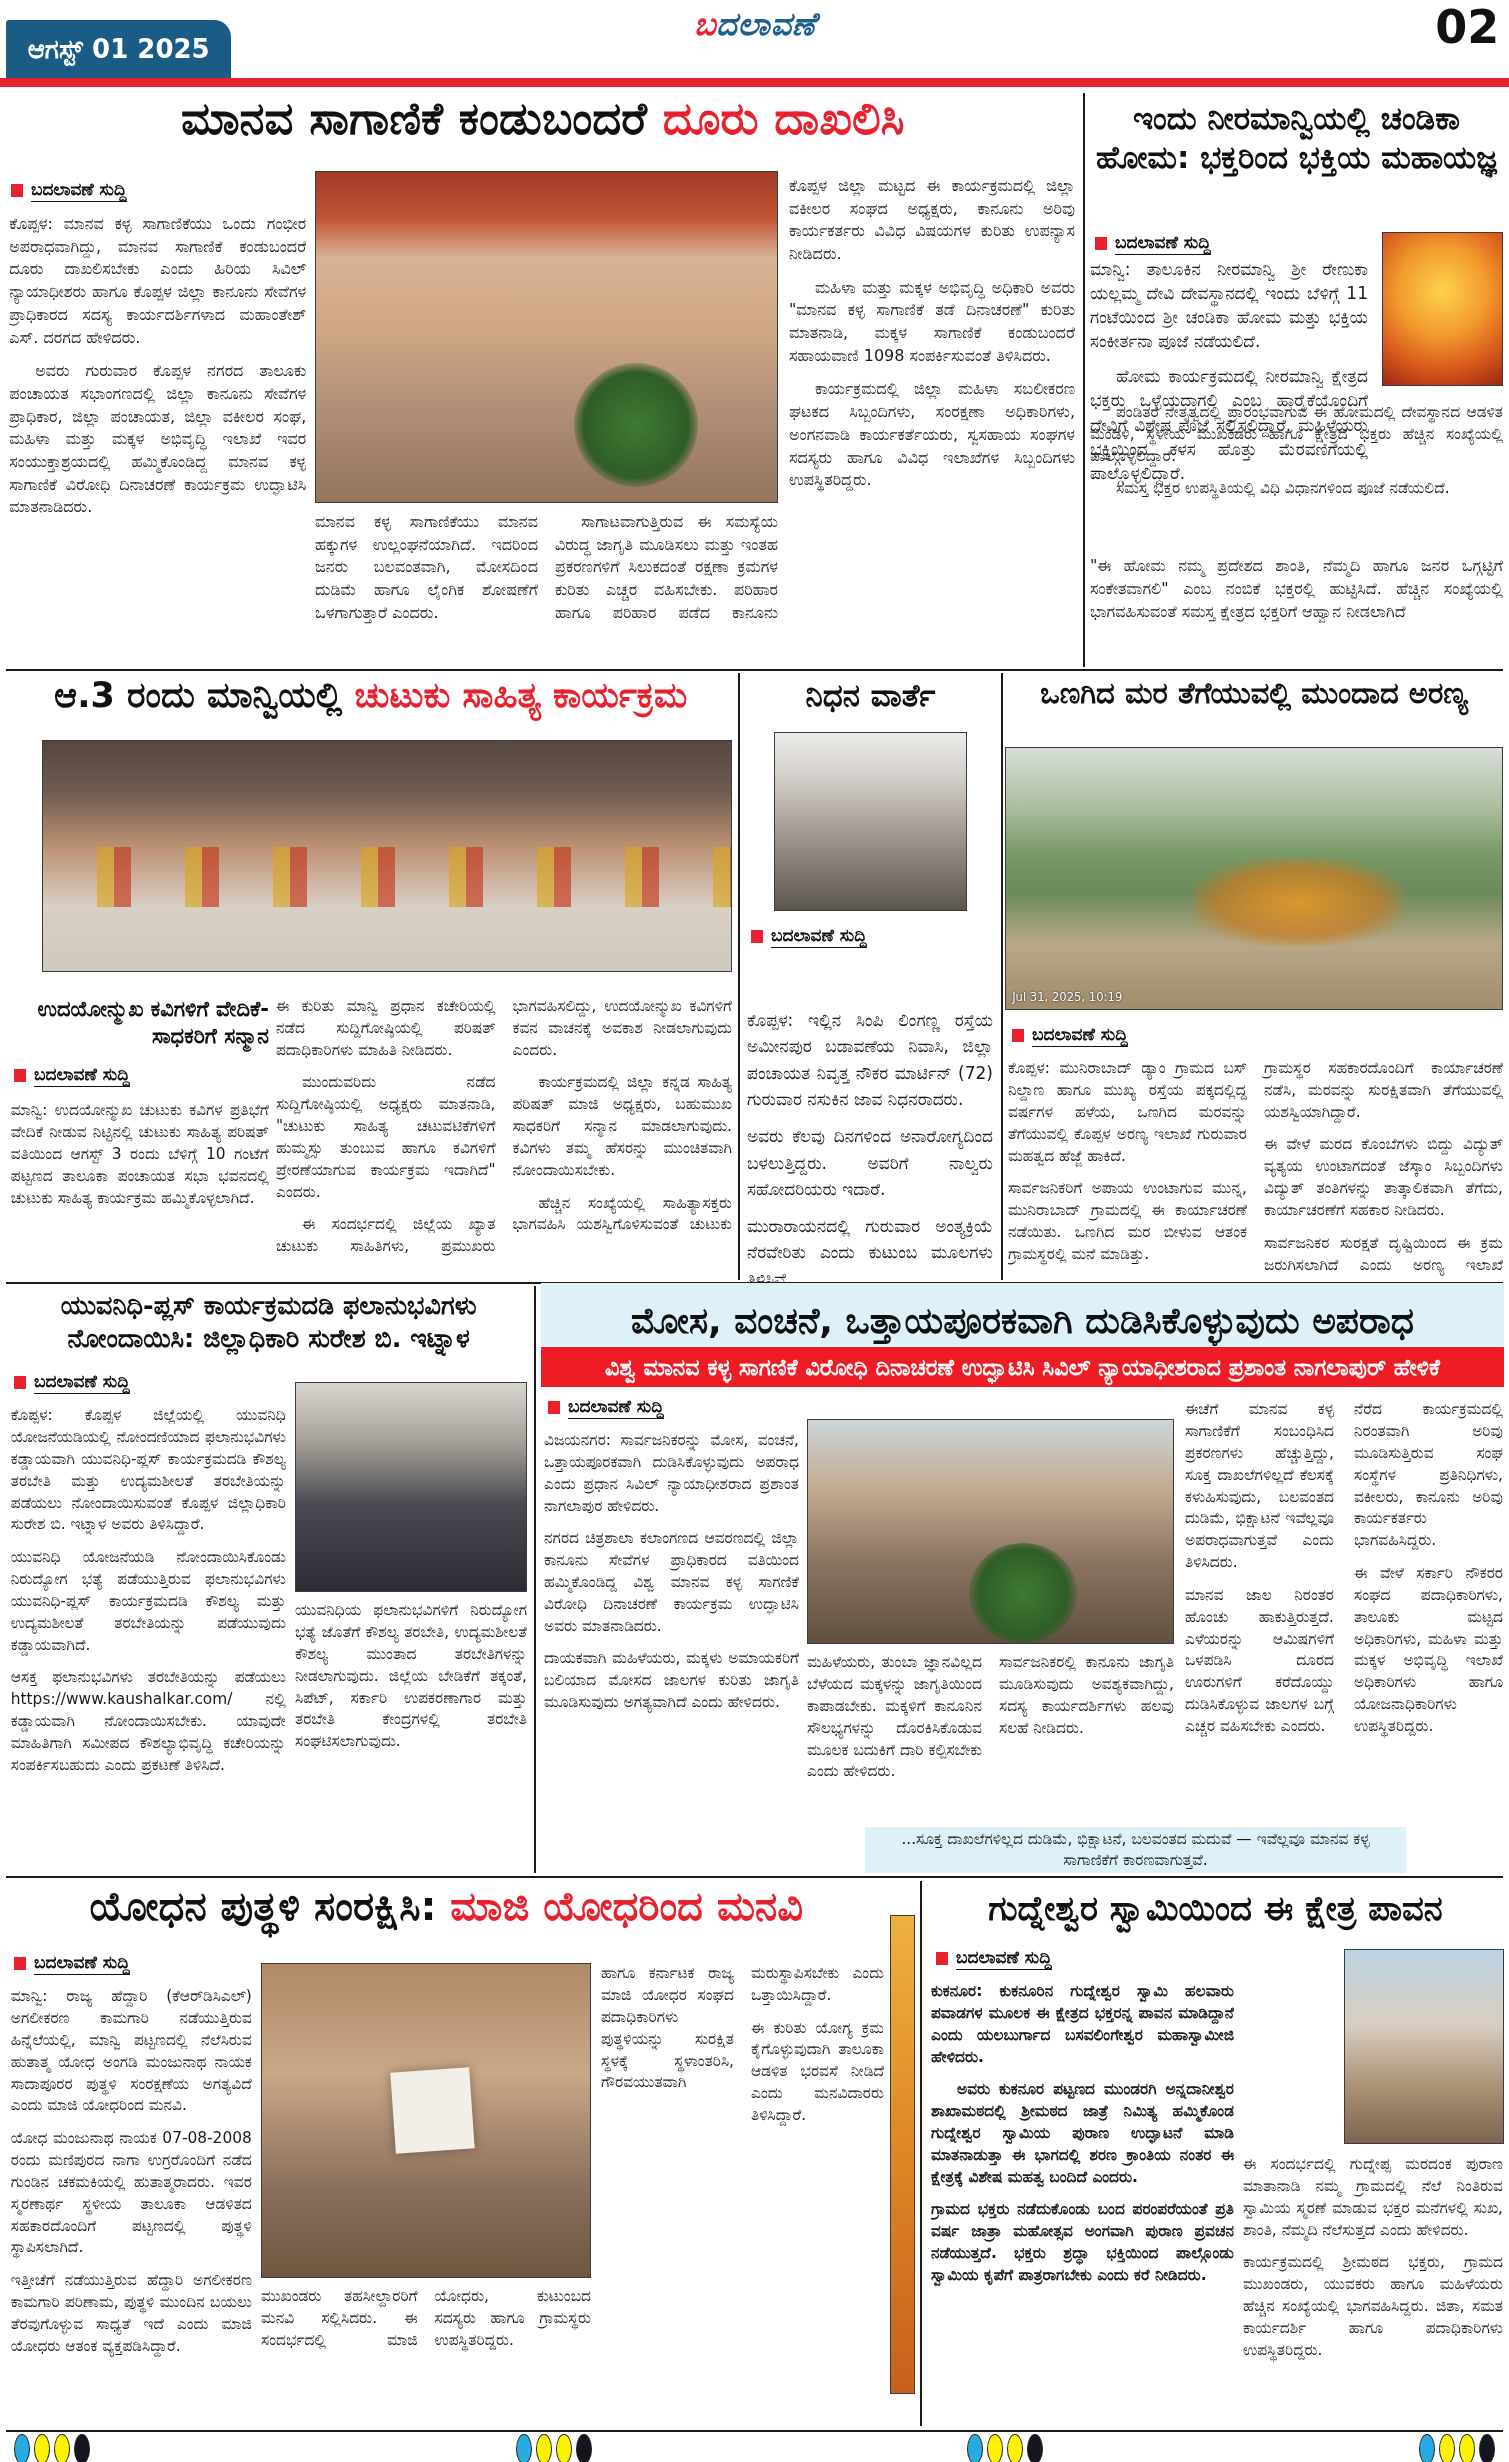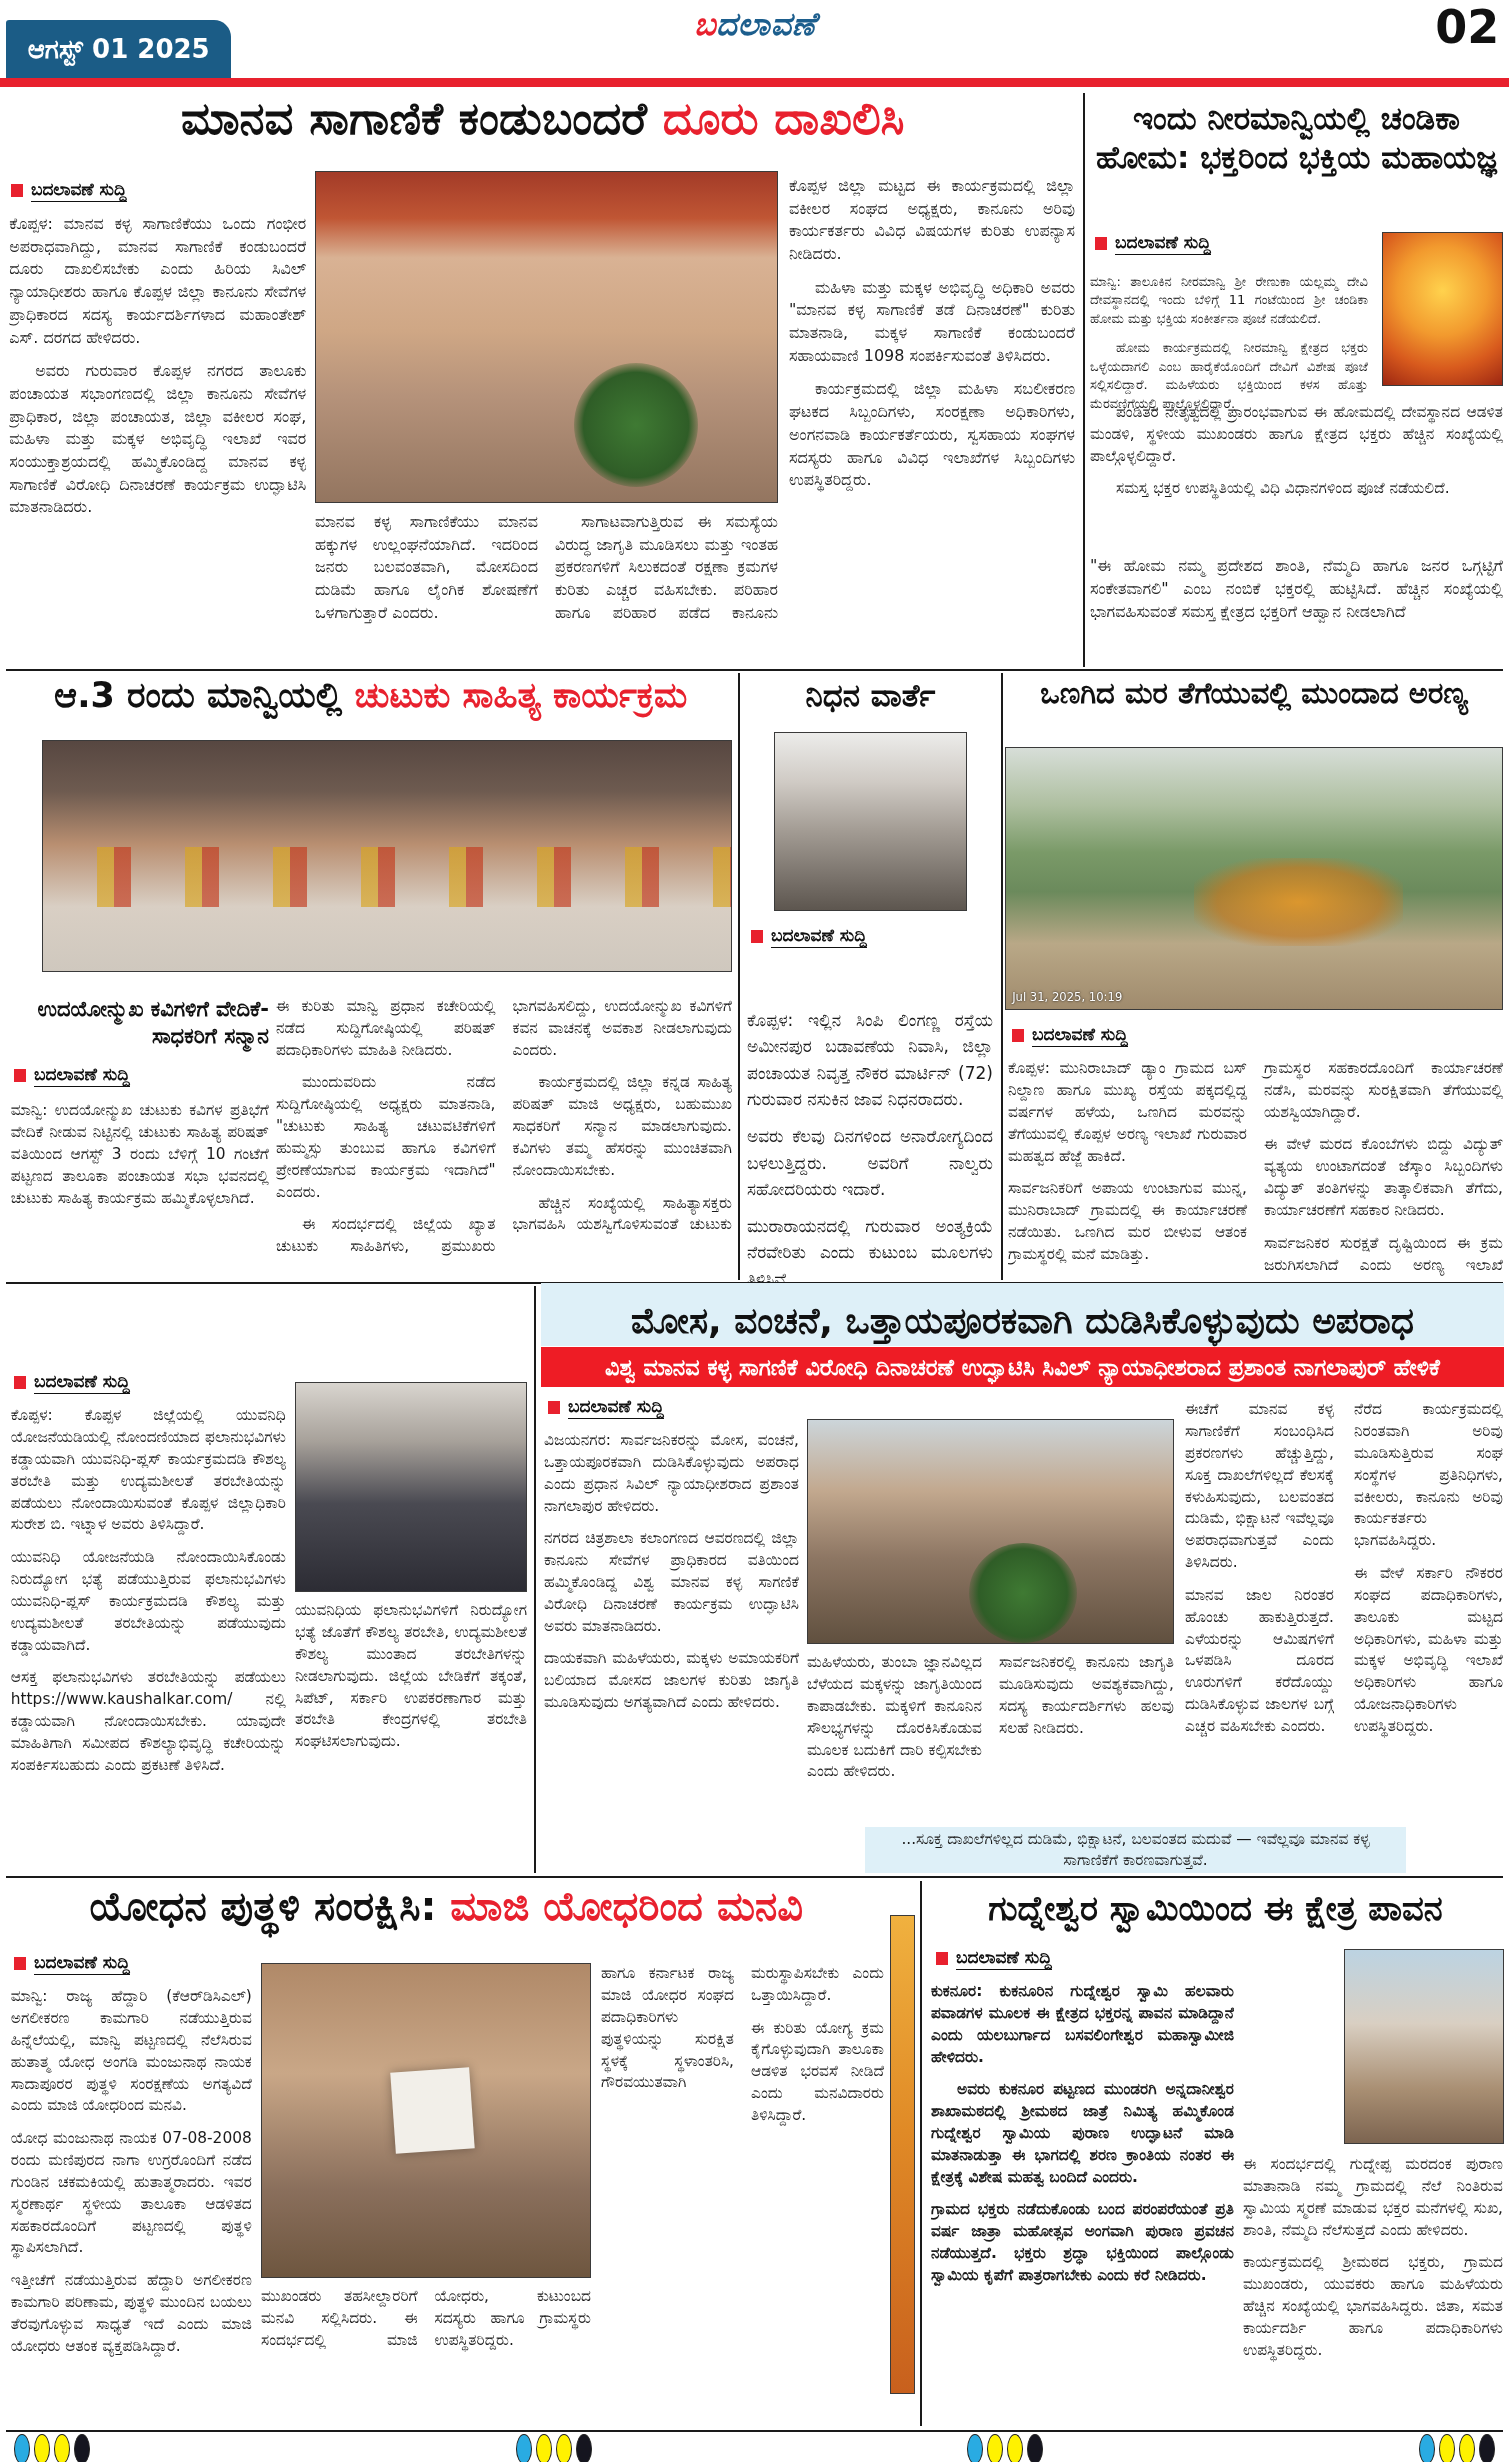--- a/index.html
+++ b/index.html
@@ -112,21 +112,21 @@
 
   <div class="abs hl" style="left:1090px;top:99px;width:413px;font-size:31px;line-height:1.25;">ಇಂದು ನೀರಮಾನ್ವಿಯಲ್ಲಿ ಚಂಡಿಕಾ ಹೋಮ: ಭಕ್ತರಿಂದ ಭಕ್ತಿಯ ಮಹಾಯಜ್ಞ</div>
 
   <div class="abs byline" style="left:1095px;top:232px;">
     <span class="sq"></span>
     <span class="bl-text">ಬದಲಾವಣೆ ಸುದ್ದಿ</span>
   </div>
 
   <div class="abs photo ph-homa" style="left:1382px;top:232px;width:121px;height:154px;"></div>
 
-  <div class="abs body-txt" style="left:1090px;top:273px;width:278px;height:247px;font-size:13px;">
+  <div class="abs body-txt" style="left:1090px;top:257px;width:278px;height:247px;font-size:17px;">
     <p class="lead nofirst">ಮಾನ್ವಿ: ತಾಲೂಕಿನ ನೀರಮಾನ್ವಿ ಶ್ರೀ ರೇಣುಕಾ ಯಲ್ಲಮ್ಮ ದೇವಿ ದೇವಸ್ಥಾನದಲ್ಲಿ ಇಂದು ಬೆಳಿಗ್ಗೆ 11 ಗಂಟೆಯಿಂದ ಶ್ರೀ ಚಂಡಿಕಾ ಹೋಮ ಮತ್ತು ಭಕ್ತಿಯ ಸಂಕೀರ್ತನಾ ಪೂಜೆ ನಡೆಯಲಿದೆ.</p>
     <p>ಹೋಮ ಕಾರ್ಯಕ್ರಮದಲ್ಲಿ ನೀರಮಾನ್ವಿ ಕ್ಷೇತ್ರದ ಭಕ್ತರು ಒಳ್ಳೆಯದಾಗಲಿ ಎಂಬ ಹಾರೈಕೆಯೊಂದಿಗೆ ದೇವಿಗೆ ವಿಶೇಷ ಪೂಜೆ ಸಲ್ಲಿಸಲಿದ್ದಾರೆ. ಮಹಿಳೆಯರು ಭಕ್ತಿಯಿಂದ ಕಳಸ ಹೊತ್ತು ಮೆರವಣಿಗೆಯಲ್ಲಿ ಪಾಲ್ಗೊಳ್ಳಲಿದ್ದಾರೆ.</p>
   </div>
   <div class="abs body-txt" style="left:1090px;top:402px;width:413px;height:113px;font-size:15.4px;">
     <p>ಪಂಡಿತರ ನೇತೃತ್ವದಲ್ಲಿ ಪ್ರಾರಂಭವಾಗುವ ಈ ಹೋಮದಲ್ಲಿ ದೇವಸ್ಥಾನದ ಆಡಳಿತ ಮಂಡಳಿ, ಸ್ಥಳೀಯ ಮುಖಂಡರು ಹಾಗೂ ಕ್ಷೇತ್ರದ ಭಕ್ತರು ಹೆಚ್ಚಿನ ಸಂಖ್ಯೆಯಲ್ಲಿ ಪಾಲ್ಗೊಳ್ಳಲಿದ್ದಾರೆ.</p>
     <p>ಸಮಸ್ತ ಭಕ್ತರ ಉಪಸ್ಥಿತಿಯಲ್ಲಿ ವಿಧಿ ವಿಧಾನಗಳಿಂದ ಪೂಜೆ ನಡೆಯಲಿದೆ.</p>
   </div>
   <div class="abs quote-p" style="left:1090px;top:554px;width:413px;height:108px;">"ಈ ಹೋಮ ನಮ್ಮ ಪ್ರದೇಶದ ಶಾಂತಿ, ನೆಮ್ಮದಿ ಹಾಗೂ ಜನರ ಒಗ್ಗಟ್ಟಿಗೆ ಸಂಕೇತವಾಗಲಿ" ಎಂಬ ನಂಬಿಕೆ ಭಕ್ತರಲ್ಲಿ ಹುಟ್ಟಿಸಿದೆ. ಹೆಚ್ಚಿನ ಸಂಖ್ಯೆಯಲ್ಲಿ ಭಾಗವಹಿಸುವಂತೆ ಸಮಸ್ತ ಕ್ಷೇತ್ರದ ಭಕ್ತರಿಗೆ ಆಹ್ವಾನ ನೀಡಲಾಗಿದೆ</div>
 
   <div class="hline" style="left:6.2px;top:669px;width:1497px;"></div>
@@ -191,20 +191,24 @@
   <div class="abs body-txt cols2" style="left:1008px;top:1058px;width:495px;height:221px;font-size:15.4px;">
     <p class="lead nofirst">ಕೊಪ್ಪಳ: ಮುನಿರಾಬಾದ್ ಡ್ಯಾಂ ಗ್ರಾಮದ ಬಸ್ ನಿಲ್ದಾಣ ಹಾಗೂ ಮುಖ್ಯ ರಸ್ತೆಯ ಪಕ್ಕದಲ್ಲಿದ್ದ ವರ್ಷಗಳ ಹಳೆಯ, ಒಣಗಿದ ಮರವನ್ನು ತೆಗೆಯುವಲ್ಲಿ ಕೊಪ್ಪಳ ಅರಣ್ಯ ಇಲಾಖೆ ಗುರುವಾರ ಮಹತ್ವದ ಹೆಜ್ಜೆ ಹಾಕಿದೆ.</p>
     <p class="nofirst">ಸಾರ್ವಜನಿಕರಿಗೆ ಅಪಾಯ ಉಂಟಾಗುವ ಮುನ್ನ, ಮುನಿರಾಬಾದ್ ಗ್ರಾಮದಲ್ಲಿ ಈ ಕಾರ್ಯಾಚರಣೆ ನಡೆಯಿತು. ಒಣಗಿದ ಮರ ಬೀಳುವ ಆತಂಕ ಗ್ರಾಮಸ್ಥರಲ್ಲಿ ಮನೆ ಮಾಡಿತ್ತು.</p>
     <p class="nofirst">ಗ್ರಾಮಸ್ಥರ ಸಹಕಾರದೊಂದಿಗೆ ಕಾರ್ಯಾಚರಣೆ ನಡೆಸಿ, ಮರವನ್ನು ಸುರಕ್ಷಿತವಾಗಿ ತೆಗೆಯುವಲ್ಲಿ ಯಶಸ್ವಿಯಾಗಿದ್ದಾರೆ.</p>
     <p class="nofirst">ಈ ವೇಳೆ ಮರದ ಕೊಂಬೆಗಳು ಬಿದ್ದು ವಿದ್ಯುತ್ ವ್ಯತ್ಯಯ ಉಂಟಾಗದಂತೆ ಜೆಸ್ಕಾಂ ಸಿಬ್ಬಂದಿಗಳು ವಿದ್ಯುತ್ ತಂತಿಗಳನ್ನು ತಾತ್ಕಾಲಿಕವಾಗಿ ತೆಗೆದು, ಕಾರ್ಯಾಚರಣೆಗೆ ಸಹಕಾರ ನೀಡಿದರು.</p>
     <p class="nofirst">ಸಾರ್ವಜನಿಕರ ಸುರಕ್ಷತೆ ದೃಷ್ಟಿಯಿಂದ ಈ ಕ್ರಮ ಜರುಗಿಸಲಾಗಿದೆ ಎಂದು ಅರಣ್ಯ ಇಲಾಖೆ ಅಧಿಕಾರಿಗಳು ತಿಳಿಸಿದ್ದಾರೆ. ಅರಣ್ಯ ಇಲಾಖೆ ಸಿಬ್ಬಂದಿಗಳ ಕಾರ್ಯಕ್ಕೆ ಸ್ಥಳೀಯರು ಮೆಚ್ಚುಗೆ ವ್ಯಕ್ತಪಡಿಸಿದ್ದಾರೆ.</p>
   </div>
 
   <div class="hline" style="left:6.2px;top:1282px;width:1497px;"></div>
 
+  <div class="abs hl" style="left:6.2px;top:1289px;width:525px;font-size:25.5px;line-height:1.3;">
+    <div>ಯುವನಿಧಿ-ಪ್ಲಸ್ ಕಾರ್ಯಕ್ರಮದಡಿ ಫಲಾನುಭವಿಗಳು</div>
+    <div>ನೋಂದಾಯಿಸಿ: ಜಿಲ್ಲಾಧಿಕಾರಿ ಸುರೇಶ ಬಿ. ಇಟ್ನಾಳ</div>
+  </div>
 
   <div class="abs byline" style="left:14px;top:1371px;">
     <span class="sq"></span>
     <span class="bl-text">ಬದಲಾವಣೆ ಸುದ್ದಿ</span>
   </div>
 
   <div class="abs photo ph-dc" style="left:295px;top:1382px;width:232px;height:210px;"></div>
 
   <div class="abs body-txt" style="left:10.8px;top:1405px;width:275px;height:463px;font-size:15.4px;">
     <p class="lead nofirst">ಕೊಪ್ಪಳ: ಕೊಪ್ಪಳ ಜಿಲ್ಲೆಯಲ್ಲಿ ಯುವನಿಧಿ ಯೋಜನೆಯಡಿಯಲ್ಲಿ ನೋಂದಣಿಯಾದ ಫಲಾನುಭವಿಗಳು ಕಡ್ಡಾಯವಾಗಿ ಯುವನಿಧಿ-ಪ್ಲಸ್ ಕಾರ್ಯಕ್ರಮದಡಿ ಕೌಶಲ್ಯ ತರಬೇತಿ ಮತ್ತು ಉದ್ಯಮಶೀಲತೆ ತರಬೇತಿಯನ್ನು ಪಡೆಯಲು ನೋಂದಾಯಿಸುವಂತೆ ಕೊಪ್ಪಳ ಜಿಲ್ಲಾಧಿಕಾರಿ ಸುರೇಶ ಬಿ. ಇಟ್ನಾಳ ಅವರು ತಿಳಿಸಿದ್ದಾರೆ.</p>

